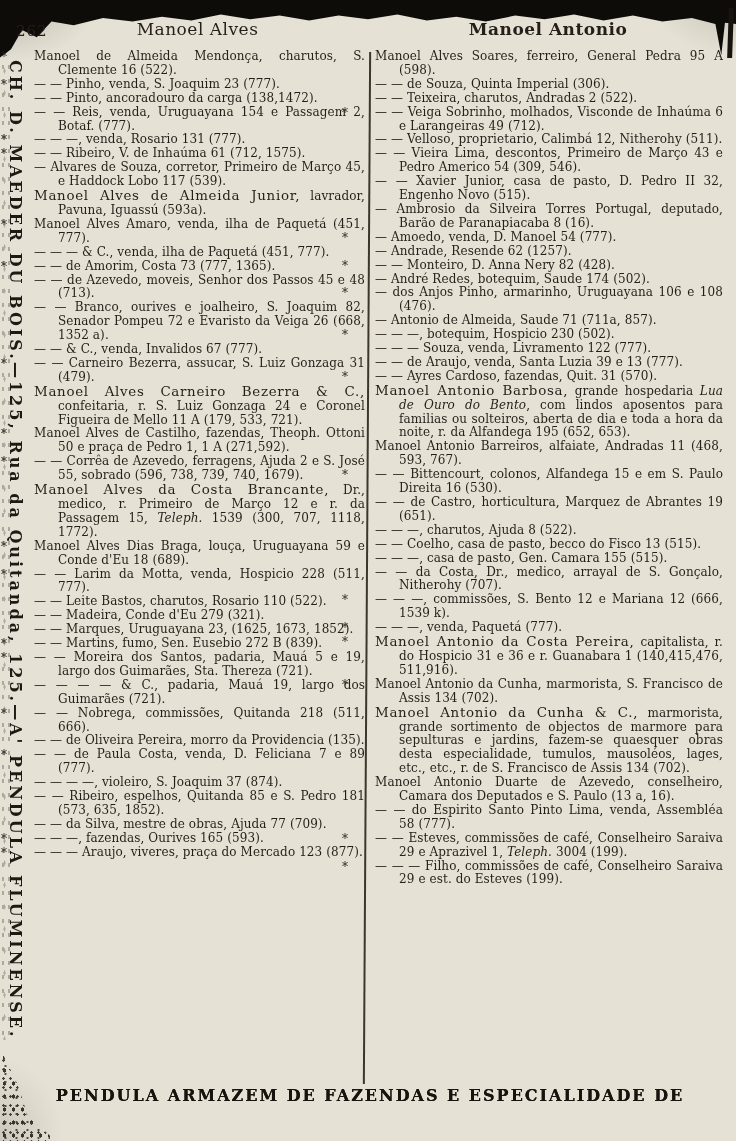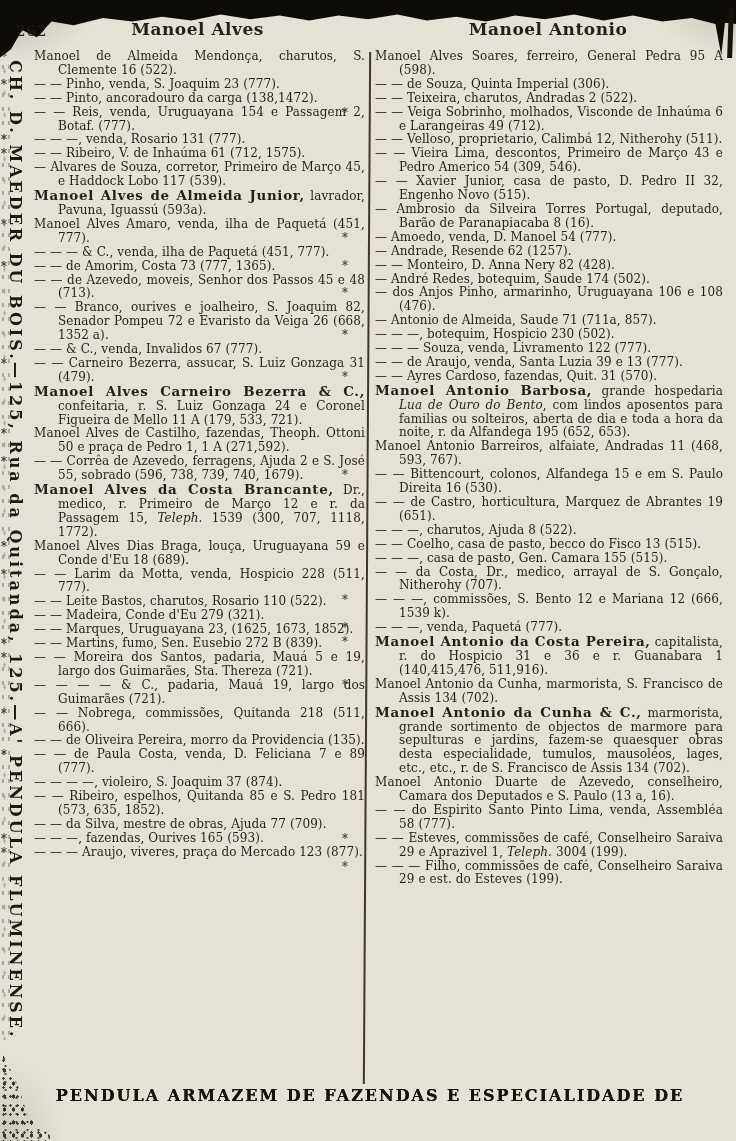--- a/index.html
+++ b/index.html
@@ -27,35 +27,35 @@
       radial-gradient(#1c1814 1.3px, transparent 1.7px);
     background-size:7px 9px,11px 8px,9px 13px;
     clip-path:polygon(0 10%,35% 45%,55% 75%,100% 95%,100% 100%,0 100%);
   }
   .speckle-leftedge{
     position:absolute;left:0;top:60px;width:12px;height:980px;opacity:.30;
     background-image:radial-gradient(#2a251f 0.8px, transparent 1.1px),radial-gradient(#3a332b 0.9px, transparent 1.2px);
     background-size:6px 14px,9px 22px;
   }
   .page-number{position:absolute;top:22px;left:16px;font-size:15px;font-weight:normal;letter-spacing:1px;}
-  .head-left{position:absolute;top:19px;left:30px;width:335px;text-align:center;font-size:17px;font-weight:bold;letter-spacing:.5px;}
+  .head-left{position:absolute;top:19px;left:30px;width:335px;text-align:center;font-size:17px;font-weight:normal;letter-spacing:.5px;}
   .head-right{position:absolute;top:19px;left:374px;width:348px;text-align:center;font-size:17px;font-weight:bold;letter-spacing:.5px;}
   .margin-ad{
     position:absolute;top:60px;left:6px;height:1000px;
     writing-mode:vertical-rl;text-orientation:mixed;white-space:nowrap;
     font-weight:bold;font-size:16px;letter-spacing:3px;color:#1d1914;
   }
   .divider{position:absolute;left:366px;top:52px;width:1.5px;height:1032px;background:#3e362c;transform:rotate(.35deg);}
   .col{position:absolute;top:50px;}
   .col-left{left:34px;width:331px;}
   .col-right{left:375px;width:348px;}
   .entry{margin:0;text-align:justify;padding-left:24px;text-indent:-24px;position:relative;
          font-size:12px;line-height:13.9px;letter-spacing:.1px;}
   .star{position:absolute;left:-9px;top:1px;font-size:12px;}
-  .bseg{font-weight:bold;font-size:13.4px;letter-spacing:.7px;}
+  .bseg{font-weight:normal;font-size:13.4px;letter-spacing:.7px;}
   .iseg{font-style:italic;}
   .banner{position:absolute;top:1086px;left:28px;width:684px;text-align:center;
           font-weight:bold;font-size:16px;letter-spacing:2px;color:#17130e;
           text-shadow:0 0 .6px #17130e;}
 </style>
 </head>
 <body>
 
 <div class="noise-top"></div>
 <div class="streak-right"></div>

